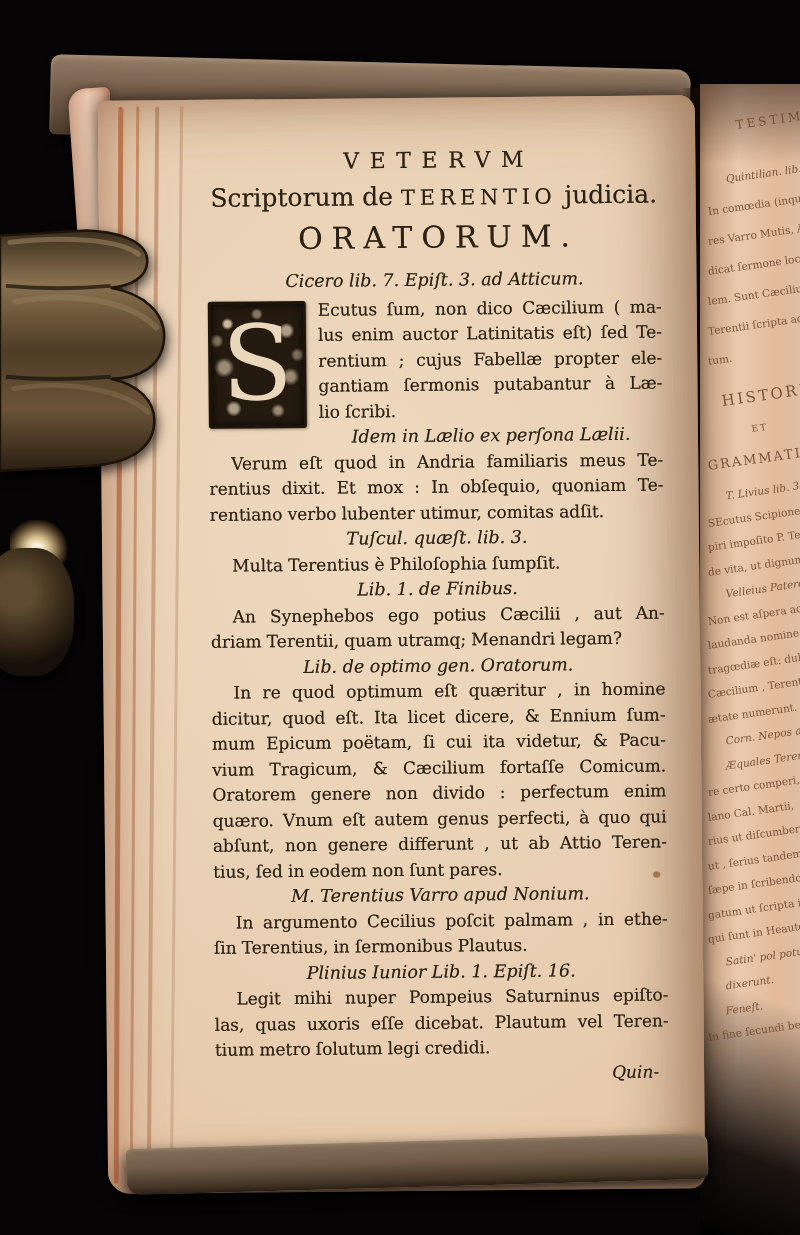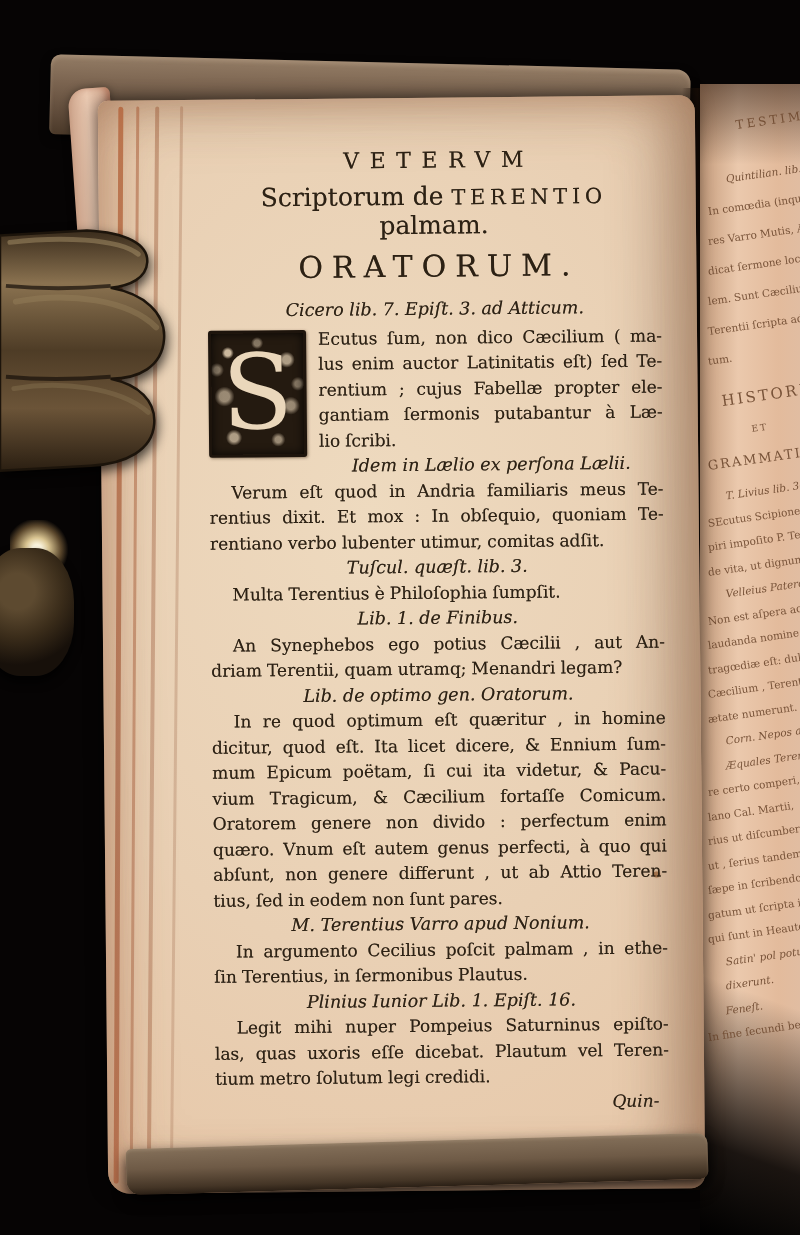--- a/index.html
+++ b/index.html
@@ -160,21 +160,21 @@
 
   <div class="left-page">
     <div class="streak s1"></div>
     <div class="streak s2"></div>
     <div class="streak s3"></div>
     <div class="streak s4"></div>
     <div class="spot"></div>
 
     <div class="text-col">
       <div class="t1">VETERVM</div>
-      <div class="t2"><span>Scriptorum de</span> <span class="caps">Terentio</span> <span>palmam.</span></div>
+      <div class="t2"><span>Scriptorum de</span> <span class="caps">Terentio</span> <span>judicia.</span></div>
       <div class="t3">ORATORUM.</div>
 
       <div class="cit first">Cicero lib. 7. Epiſt. 3. ad Atticum.</div>
 
       <div class="para">
         <div class="dropcap">S</div>
         <div class="ln j">Ecutus ſum, non dico Cæcilium ( ma-</div>
         <div class="ln j">lus enim auctor Latinitatis eſt) ſed Te-</div>
         <div class="ln j">rentium ; cujus Fabellæ propter ele-</div>
         <div class="ln j">gantiam ſermonis putabantur à Læ-</div>

